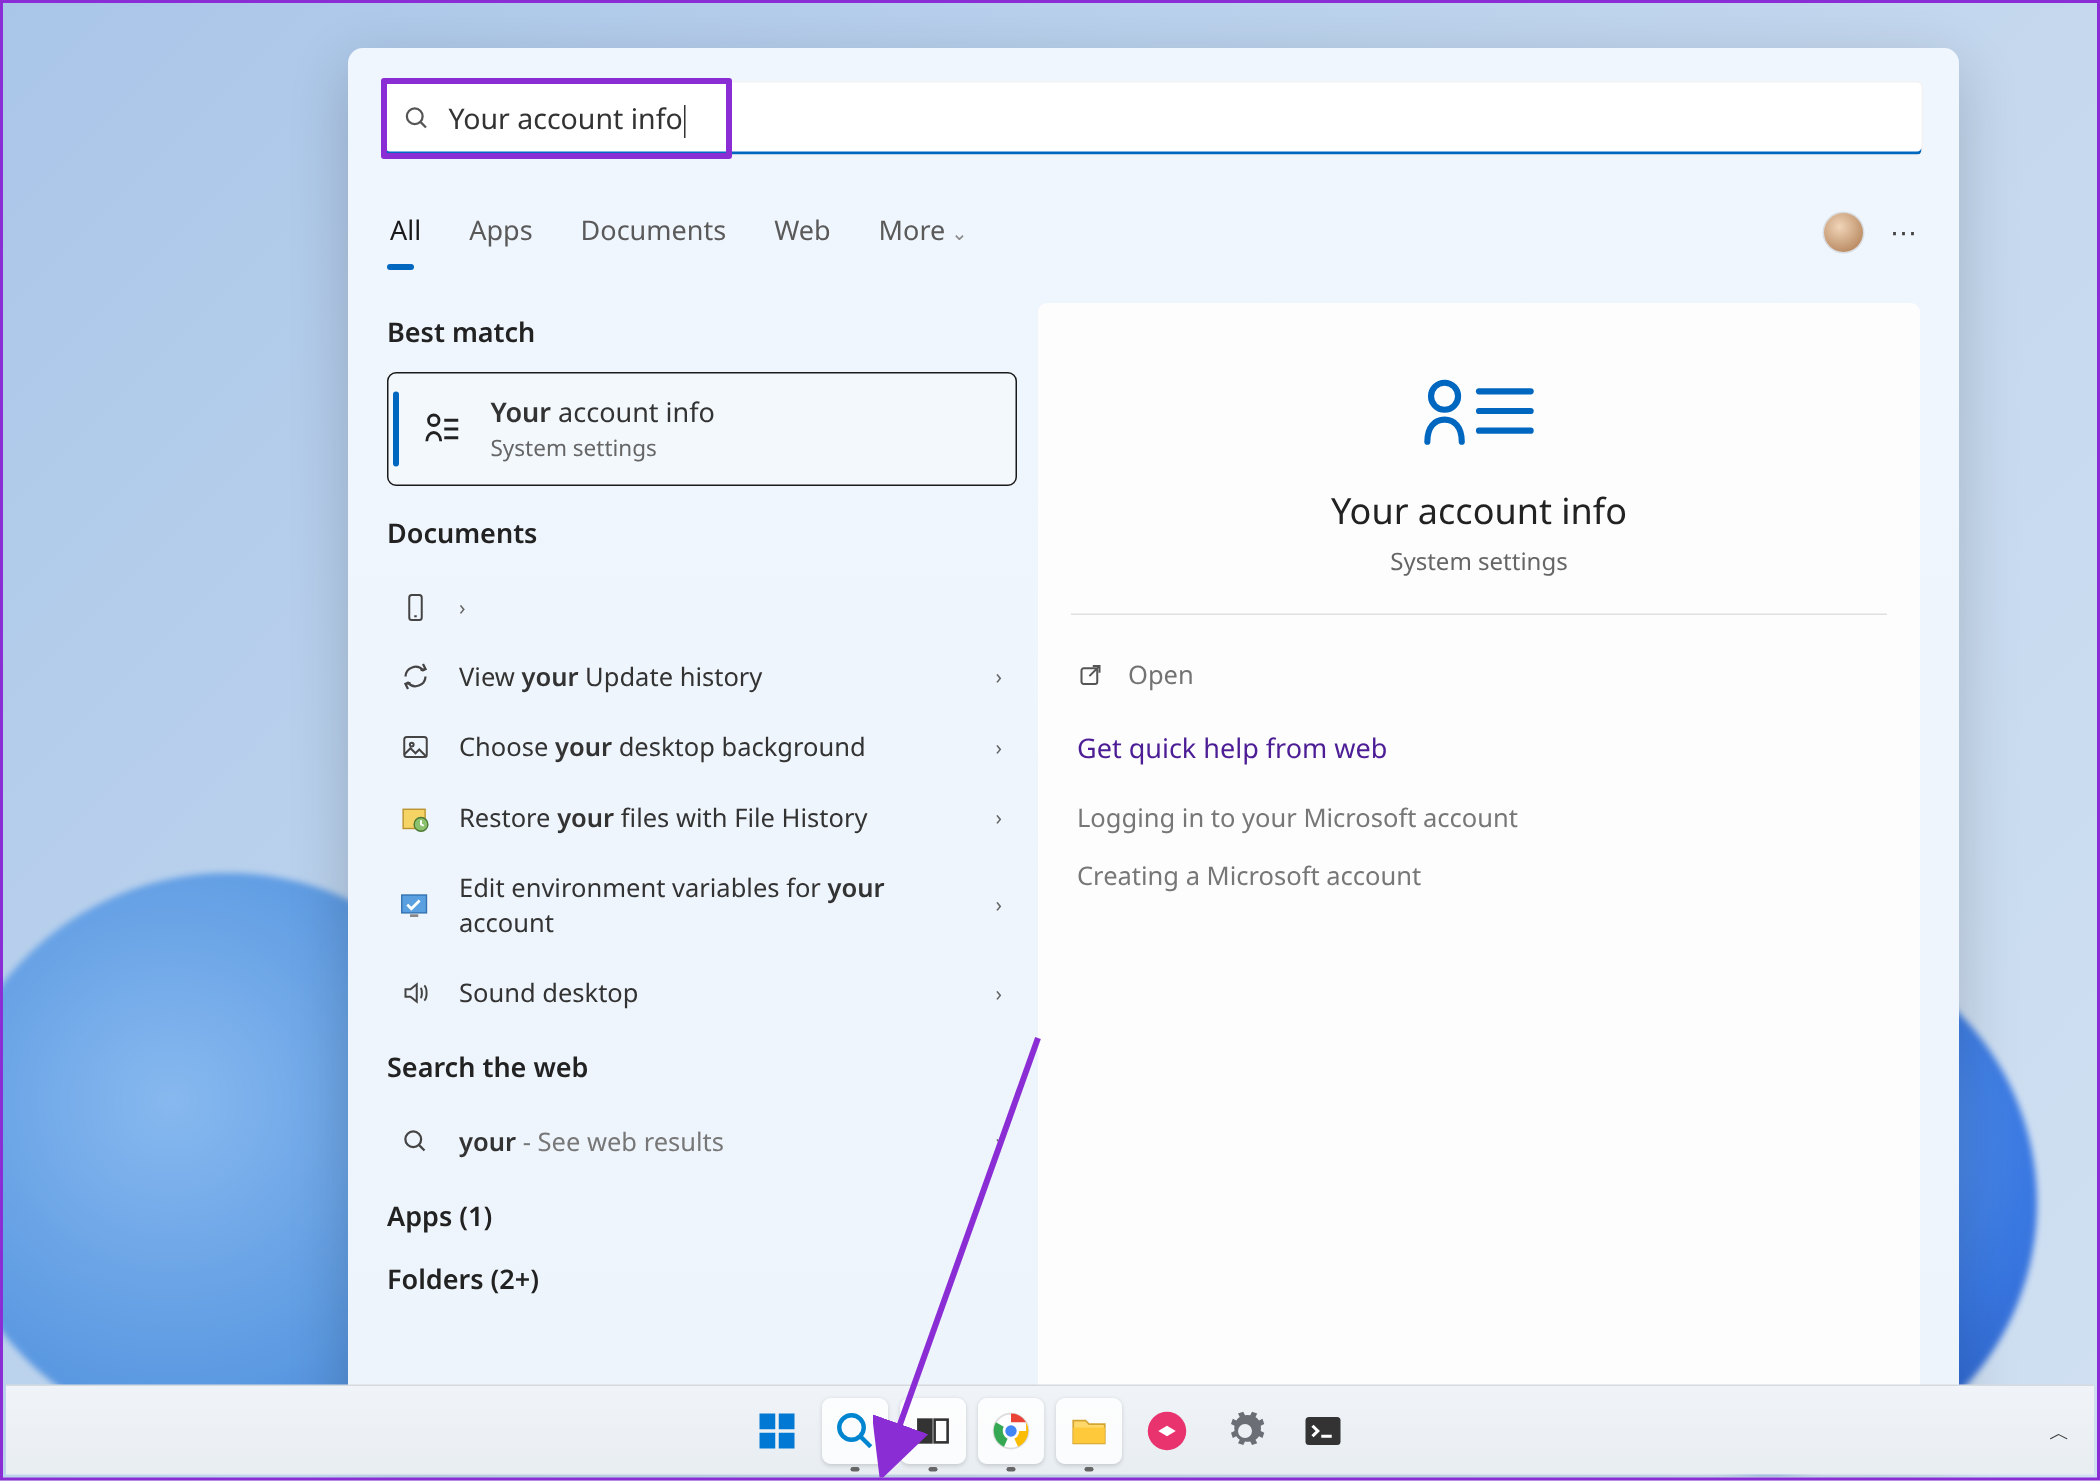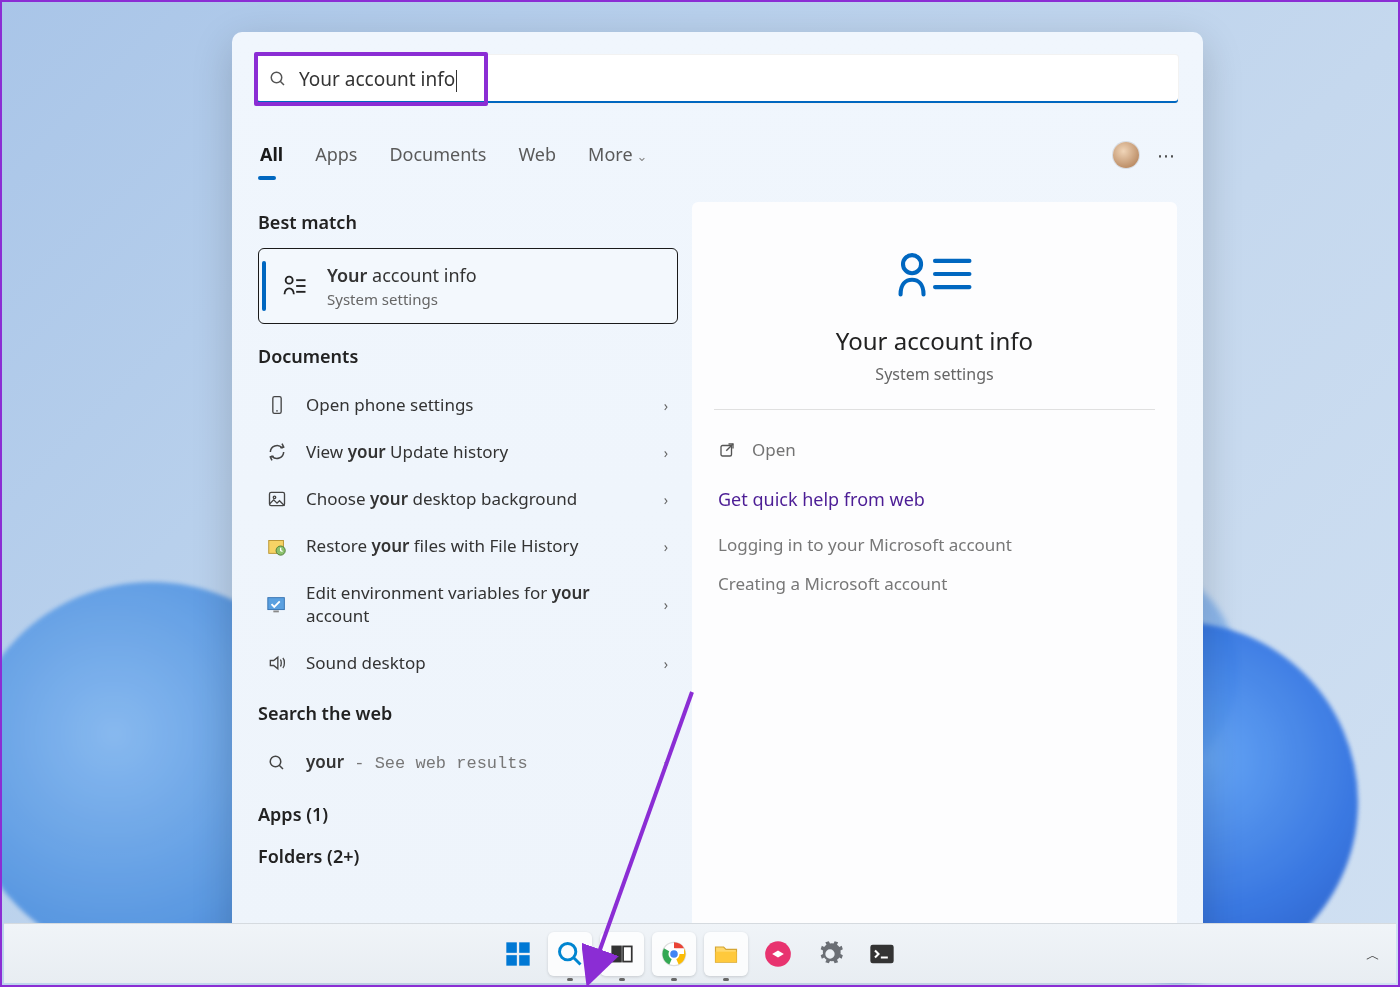--- a/index.html
+++ b/index.html
@@ -8,40 +8,40 @@
     background: linear-gradient(135deg, #a9c5e8 0%, #b8d0ec 30%, #c5d8ee 60%, #d0e0f2 100%);
     border: 2px solid #8b2dd4;
     position: relative;
   }
   .bg-shape1 { position:absolute; left:-40px; top:580px; width:380px; height:380px; border-radius:50%; background:radial-gradient(circle at 40% 40%, #7fb5f0 0%, #4a8fe0 60%, #2c6dc4 100%); filter:blur(2px); opacity:0.85;}
   .bg-shape2 { position:absolute; right:40px; top:620px; width:360px; height:360px; border-radius:50%; background:radial-gradient(circle at 60% 40%, #5a9ff5 0%, #2a6de0 50%, #0e3fae 100%); opacity:0.9; transform:rotate(-12deg); filter:blur(2px);}
   .bg-shape3 { position:absolute; right:160px; top:560px; width:220px; height:220px; border-radius:50%; background:radial-gradient(circle at 50% 50%, #9ec5f5 0%, #6aa2e8 80%); opacity:0.7; filter:blur(3px);}
   
   
   .panel {
-    position:absolute; left:230px; top:30px; width:971px; height:928px;
+    position:absolute; left:230px; top:30px; width:1074px; height:928px;
     background:linear-gradient(180deg, #f0f6fd 0%, #eef4fb 100%);
     border-radius:10px;
     box-shadow:0 12px 40px rgba(0,0,0,0.18);
     overflow:hidden;
   }
   .search-wrap { position:absolute; left:24px; top:22px; right:24px; height:50px; }
   .search-input-box {
     height:50px; background:#fff; border-radius:4px; display:flex; align-items:center;
     padding:0 12px; border:1px solid rgba(0,0,0,0.05); box-shadow:inset 0 -2px 0 #0067c0;
   }
   .search-icon { width:18px; height:18px; color:#555; margin-right:12px; }
   .search-text { font-size:19px; color:#333; flex:1; position:relative; }
   .caret { display:inline-block; width:1px; height:22px; background:#333; vertical-align:middle; margin-left:1px; animation:blink 1s steps(1) infinite;}
   @keyframes blink{50%{opacity:0}}
   .highlight-box { position:absolute; left:22px; top:20px; width:234px; height:54px; border:4px solid #8b2dd4; border-radius:2px; pointer-events:none; z-index:50;}
   
   .tabs { position:absolute; left:26px; top:100px; display:flex; align-items:center; gap:28px; }
   .tab { font-size:18px; color:#5a5a5a; padding:10px 2px; cursor:pointer; position:relative;}
-  .tab.active { color:#1a1a1a;font-weight:bold; }
+  .tab.active { color:#1a1a1a; }
   .tab.active::after { content:""; position:absolute; left:0; right:0; bottom:-4px; height:4px; background:#0067c0; border-radius:2px; width:18px;}
   .tab .chev { font-size:13px; color:#888; margin-left:4px;}
   .panel-right-icons { position:absolute; right:26px; top:110px; display:flex; align-items:center; gap:18px;}
   .avatar { width:26px; height:26px; border-radius:50%; background:radial-gradient(circle at 40% 35%, #f0d5b8 0%, #b88860 80%); box-shadow:0 0 0 1px rgba(0,0,0,0.1);}
   .more-btn { font-size:18px; color:#444; letter-spacing:2px; cursor:pointer;}
   
   .content { position:absolute; left:26px; right:26px; top:170px; bottom:10px; display:flex; gap:14px;}
   .left { width:420px; }
   .right { flex:1; background:#fdfdfe; border-radius:6px; padding:30px 26px; }
   
@@ -58,21 +58,21 @@
   .bm-title b { font-weight:600;}
   .bm-sub { font-size:15px; color:#666; margin-top:2px;}
   
   .list-item {
     display:flex; align-items:center; padding:12px 10px 12px 8px; gap:18px;
     cursor:pointer; border-radius:4px; position:relative;
   }
   .li-icon { width:22px; height:22px; display:flex; align-items:center; justify-content:center; color:#444; flex-shrink:0;}
   .li-text { font-size:17px; color:#333; flex:1; line-height:1.35;}
   .li-text b { font-weight:600;}
-  .li-text .muted { color:#777;font-family:Liberation Mono, monospace;}
+  .li-text .muted { color:#777;}
   .chevron { color:#666; font-size:14px;}
   
   
   .preview-icon { width:82px; height:56px; margin:14px auto 22px; display:block;}
   .preview-title { text-align:center; font-size:24px; color:#222; margin-bottom:6px;}
   .preview-sub { text-align:center; font-size:16px; color:#666; margin-bottom:24px;}
   .divider { height:1px; background:#e0e0e0; margin:0 -4px 18px;}
   .action-row { display:flex; align-items:center; gap:16px; padding:10px 0; cursor:pointer; font-size:17px; color:#737373;}
   .help-head { font-size:18px; color:#4c1d95; margin:16px 0 14px;}
   .help-link { display:block; font-size:17px; color:#777; padding:8px 0; cursor:pointer;}
@@ -146,21 +146,20 @@
 
       <div class="section-head" style="margin-top:20px">Documents</div>
 
       <div class="list-item">
         <div class="li-icon">
             <svg viewBox="0 0 24 24" width="20" height="20" fill="none" stroke="currentColor" stroke-width="1.6">
               <rect x="7" y="2" width="10" height="20" rx="2"></rect>
               <line x1="11" y1="19" x2="13" y2="19"></line>
             </svg>
           </div>
-        <div class="li-text"><span>Open phone settings</span></div>
         <div class="chevron">›</div>
       </div>
       <div class="list-item">
         <div class="li-icon">
             <svg viewBox="0 0 24 24" width="20" height="20" fill="none" stroke="currentColor" stroke-width="1.8">
               <path d="M4 12a8 8 0 0 1 14-5l2-1"></path>
               <path d="M20 12a8 8 0 0 1-14 5l-2 1"></path>
               <polyline points="18 2 20 6 16 7"></polyline>
               <polyline points="6 22 4 18 8 17"></polyline>
             </svg>

